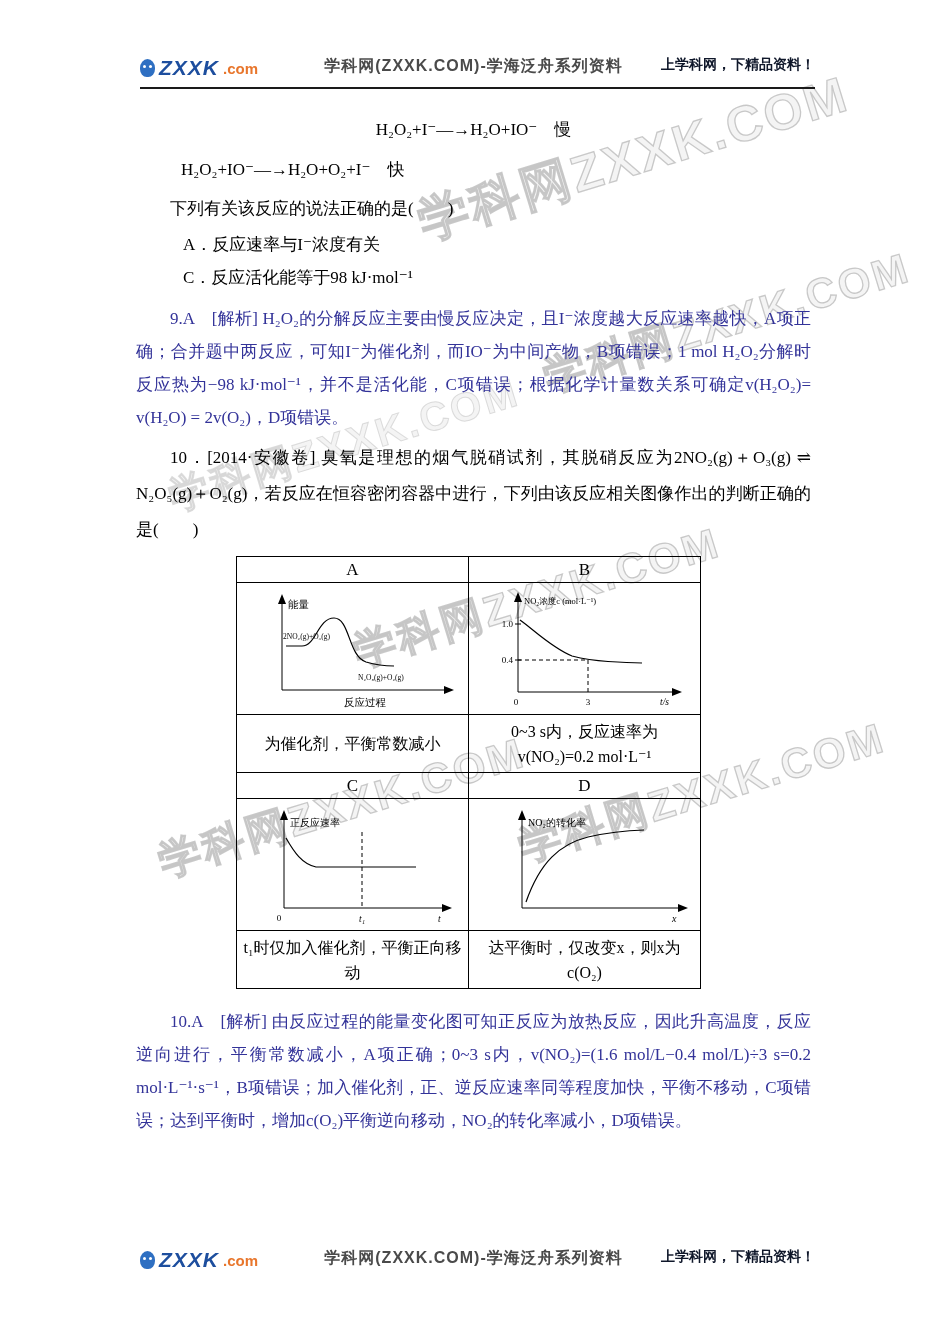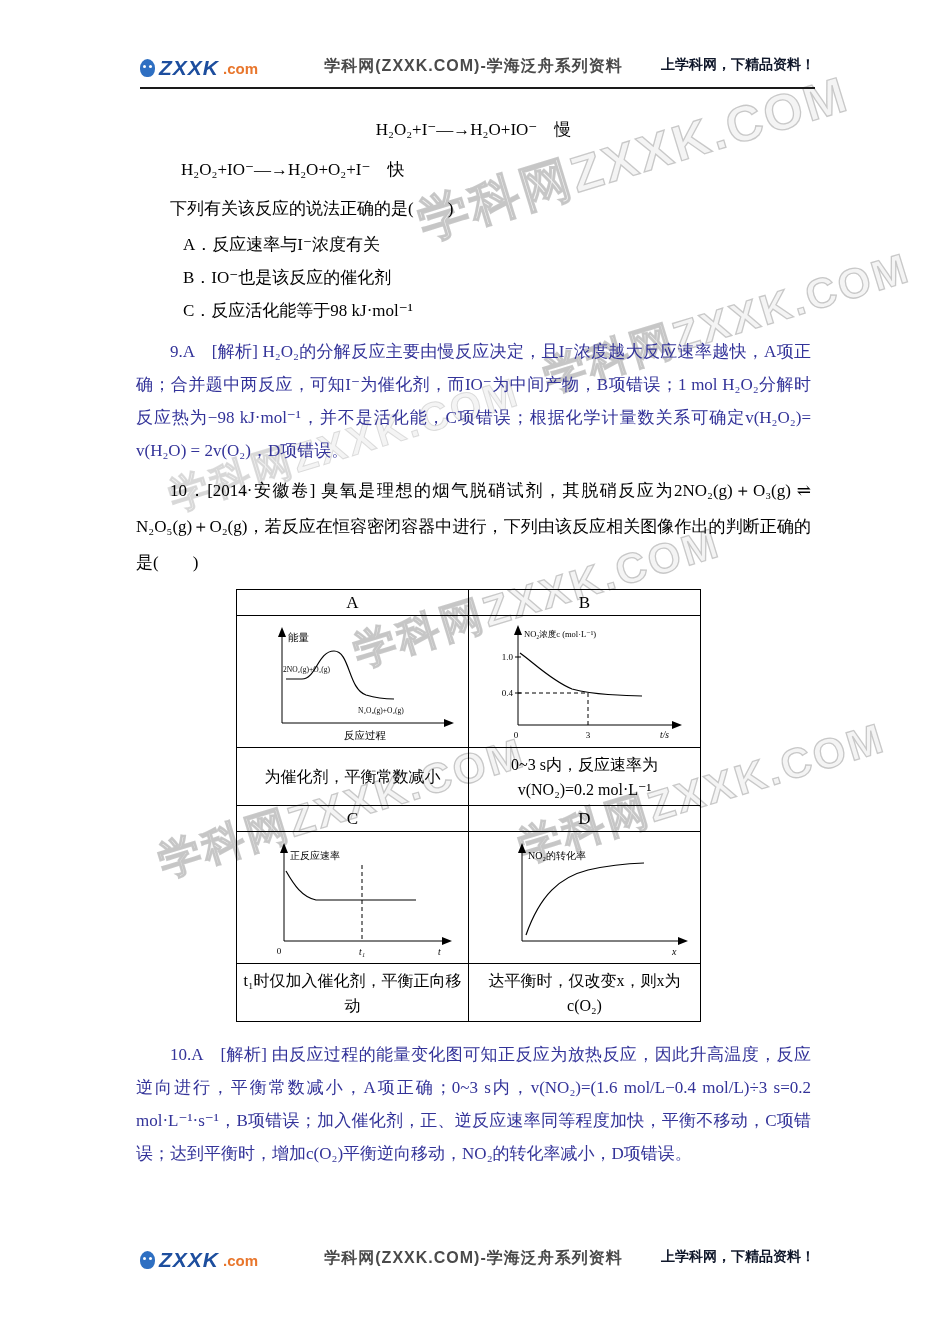--- a/index.html
+++ b/index.html
@@ -78,21 +78,20 @@
     <div class="bar-right">上学科网，下精品资料！</div>
   </div>
 
   <div class="content">
 
     <div class="eq-center">H₂O₂+I⁻—→H₂O+IO⁻　慢</div>
     <div class="eq-left">H₂O₂+IO⁻—→H₂O+O₂+I⁻　快</div>
     <div class="stem">下列有关该反应的说法正确的是(　　)</div>
 
     <div class="option">A．反应速率与I⁻浓度有关</div>
-    <div class="option">B．IO⁻也是该反应的催化剂</div>
     <div class="option">C．反应活化能等于98 kJ·mol⁻¹</div>
 
     <div class="answer">9.A　[解析] H₂O₂的分解反应主要由慢反应决定，且I⁻浓度越大反应速率越快，A项正确；合并题中两反应，可知I⁻为催化剂，而IO⁻为中间产物，B项错误；1 mol H₂O₂分解时反应热为−98 kJ·mol⁻¹，并不是活化能，C项错误；根据化学计量数关系可确定v(H₂O₂)= v(H₂O) = 2v(O₂)，D项错误。</div>
 
     <div class="q10">10．[2014·安徽卷] 臭氧是理想的烟气脱硝试剂，其脱硝反应为2NO₂(g)＋O₃(g) ⇌ N₂O₅(g)＋O₂(g)，若反应在恒容密闭容器中进行，下列由该反应相关图像作出的判断正确的是(　　)</div>
 
     <table class="qtable">
       <tbody>
           <tr>
         <td class="cell-head">A</td>

